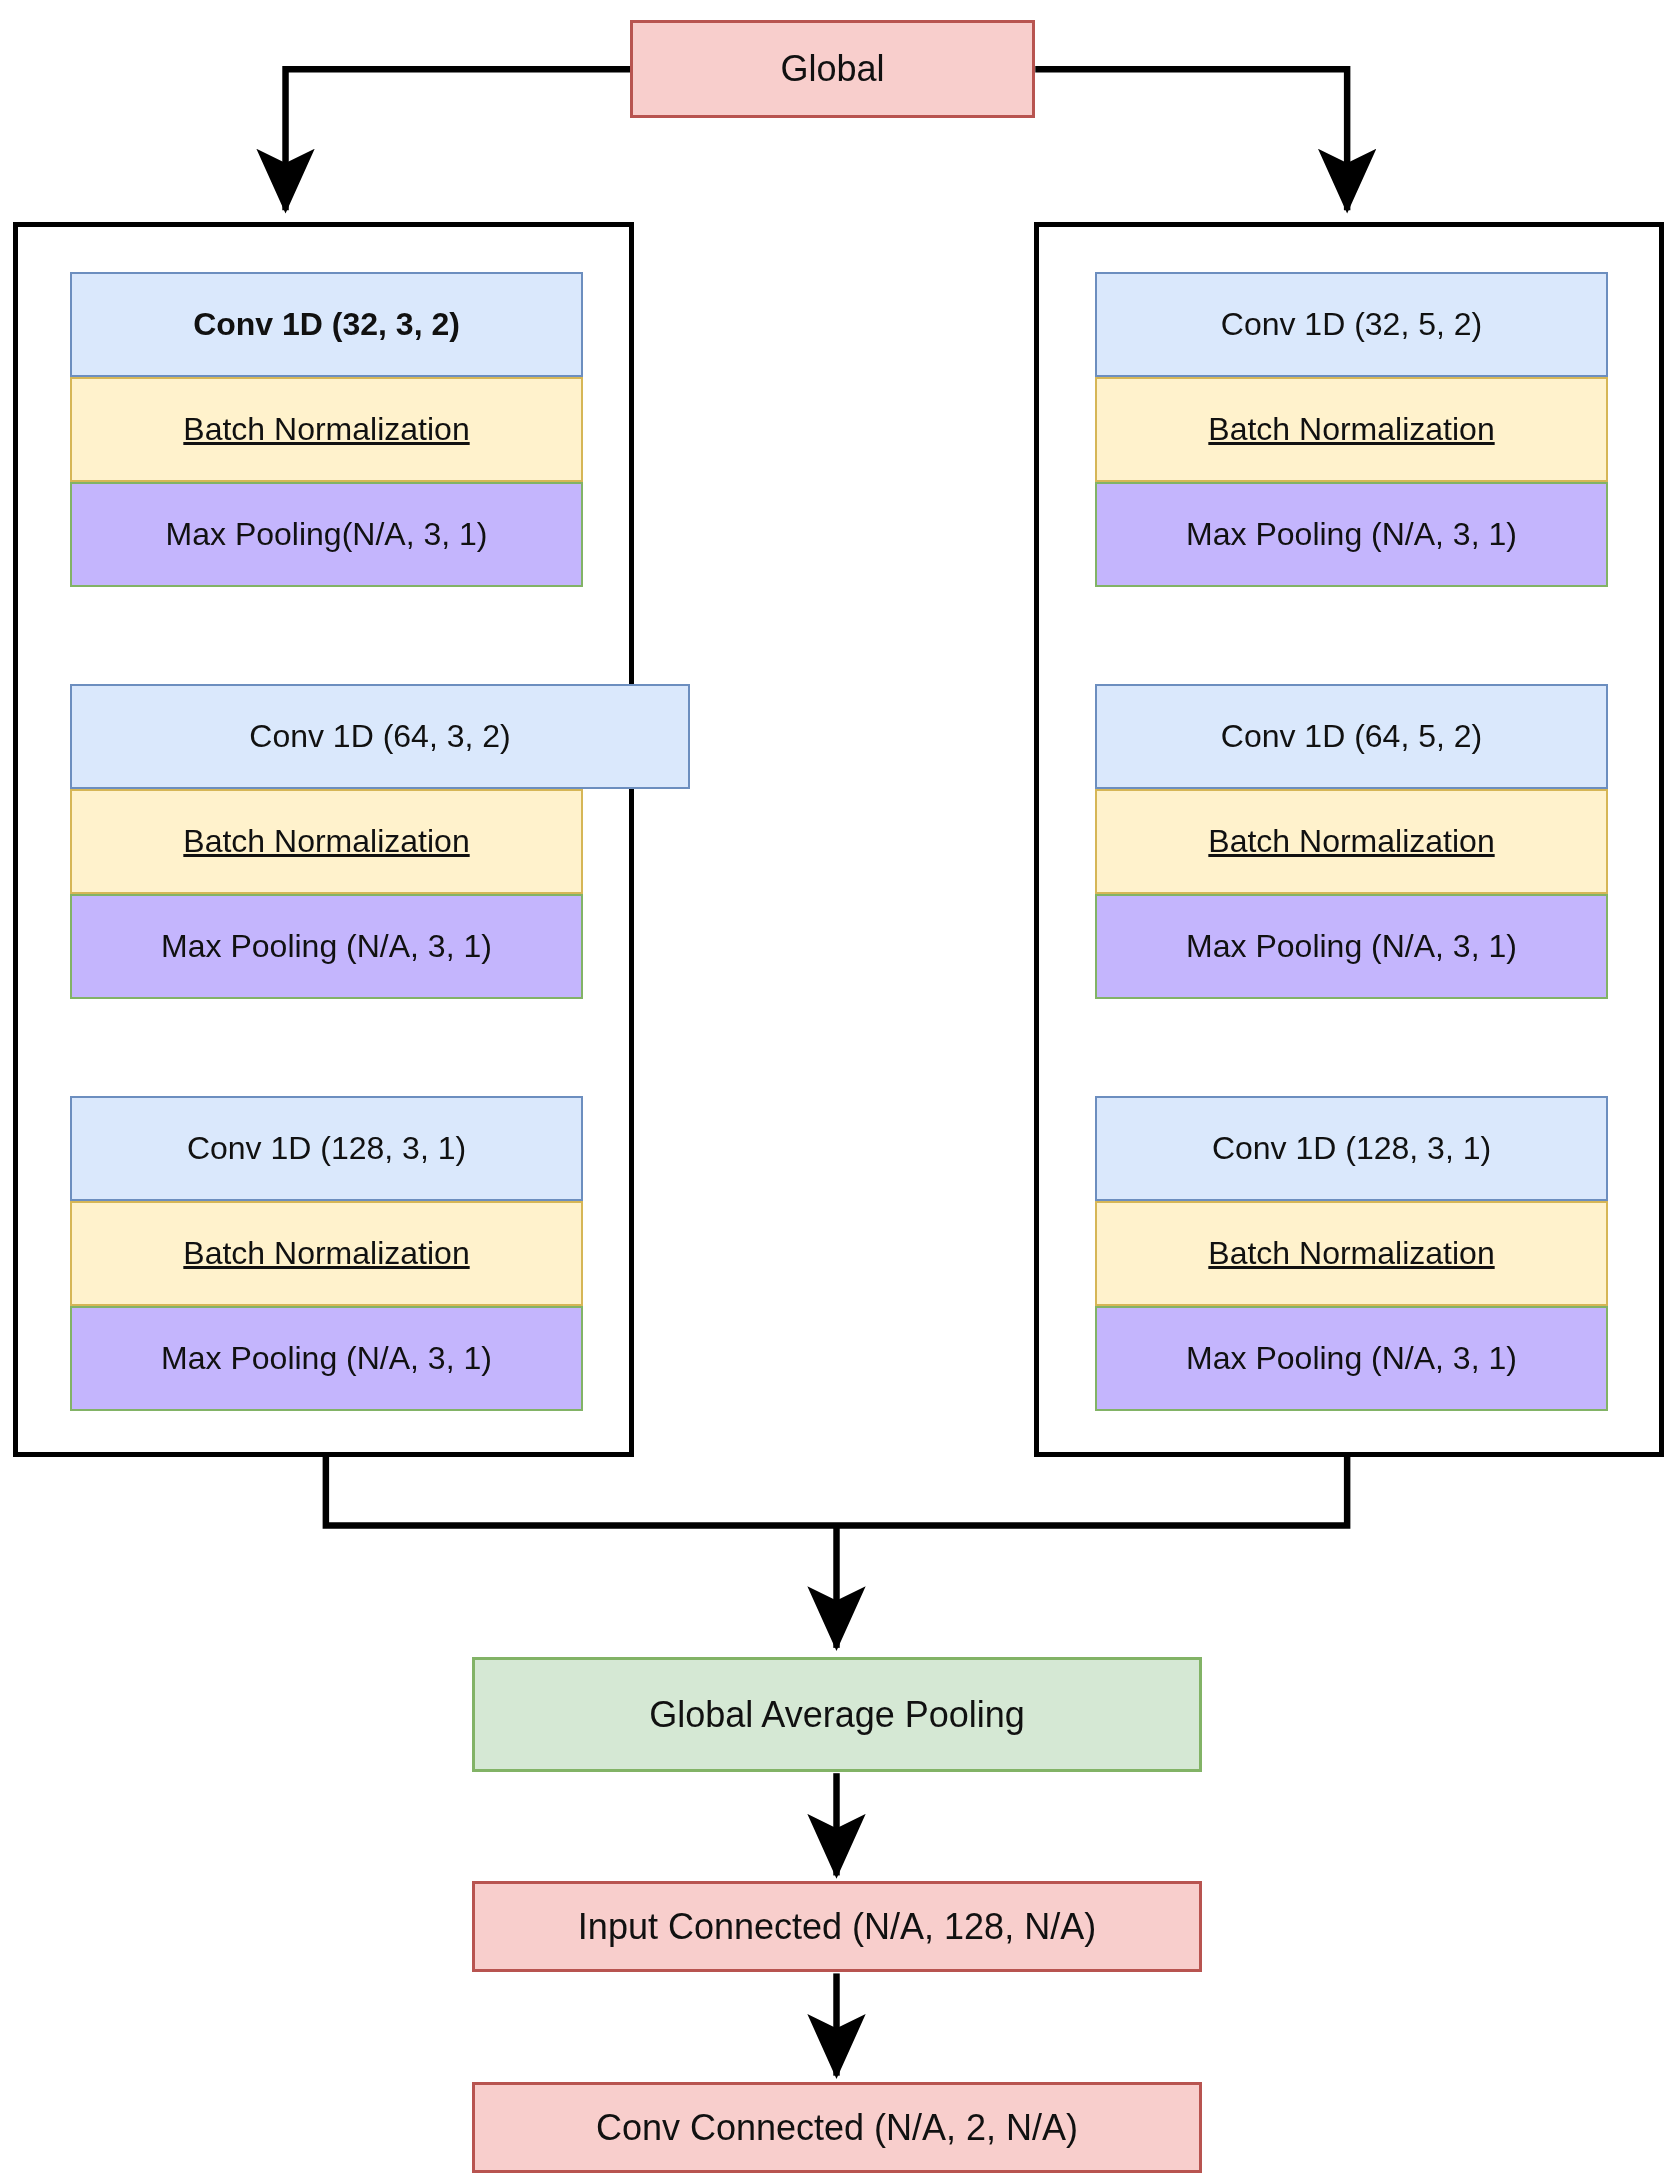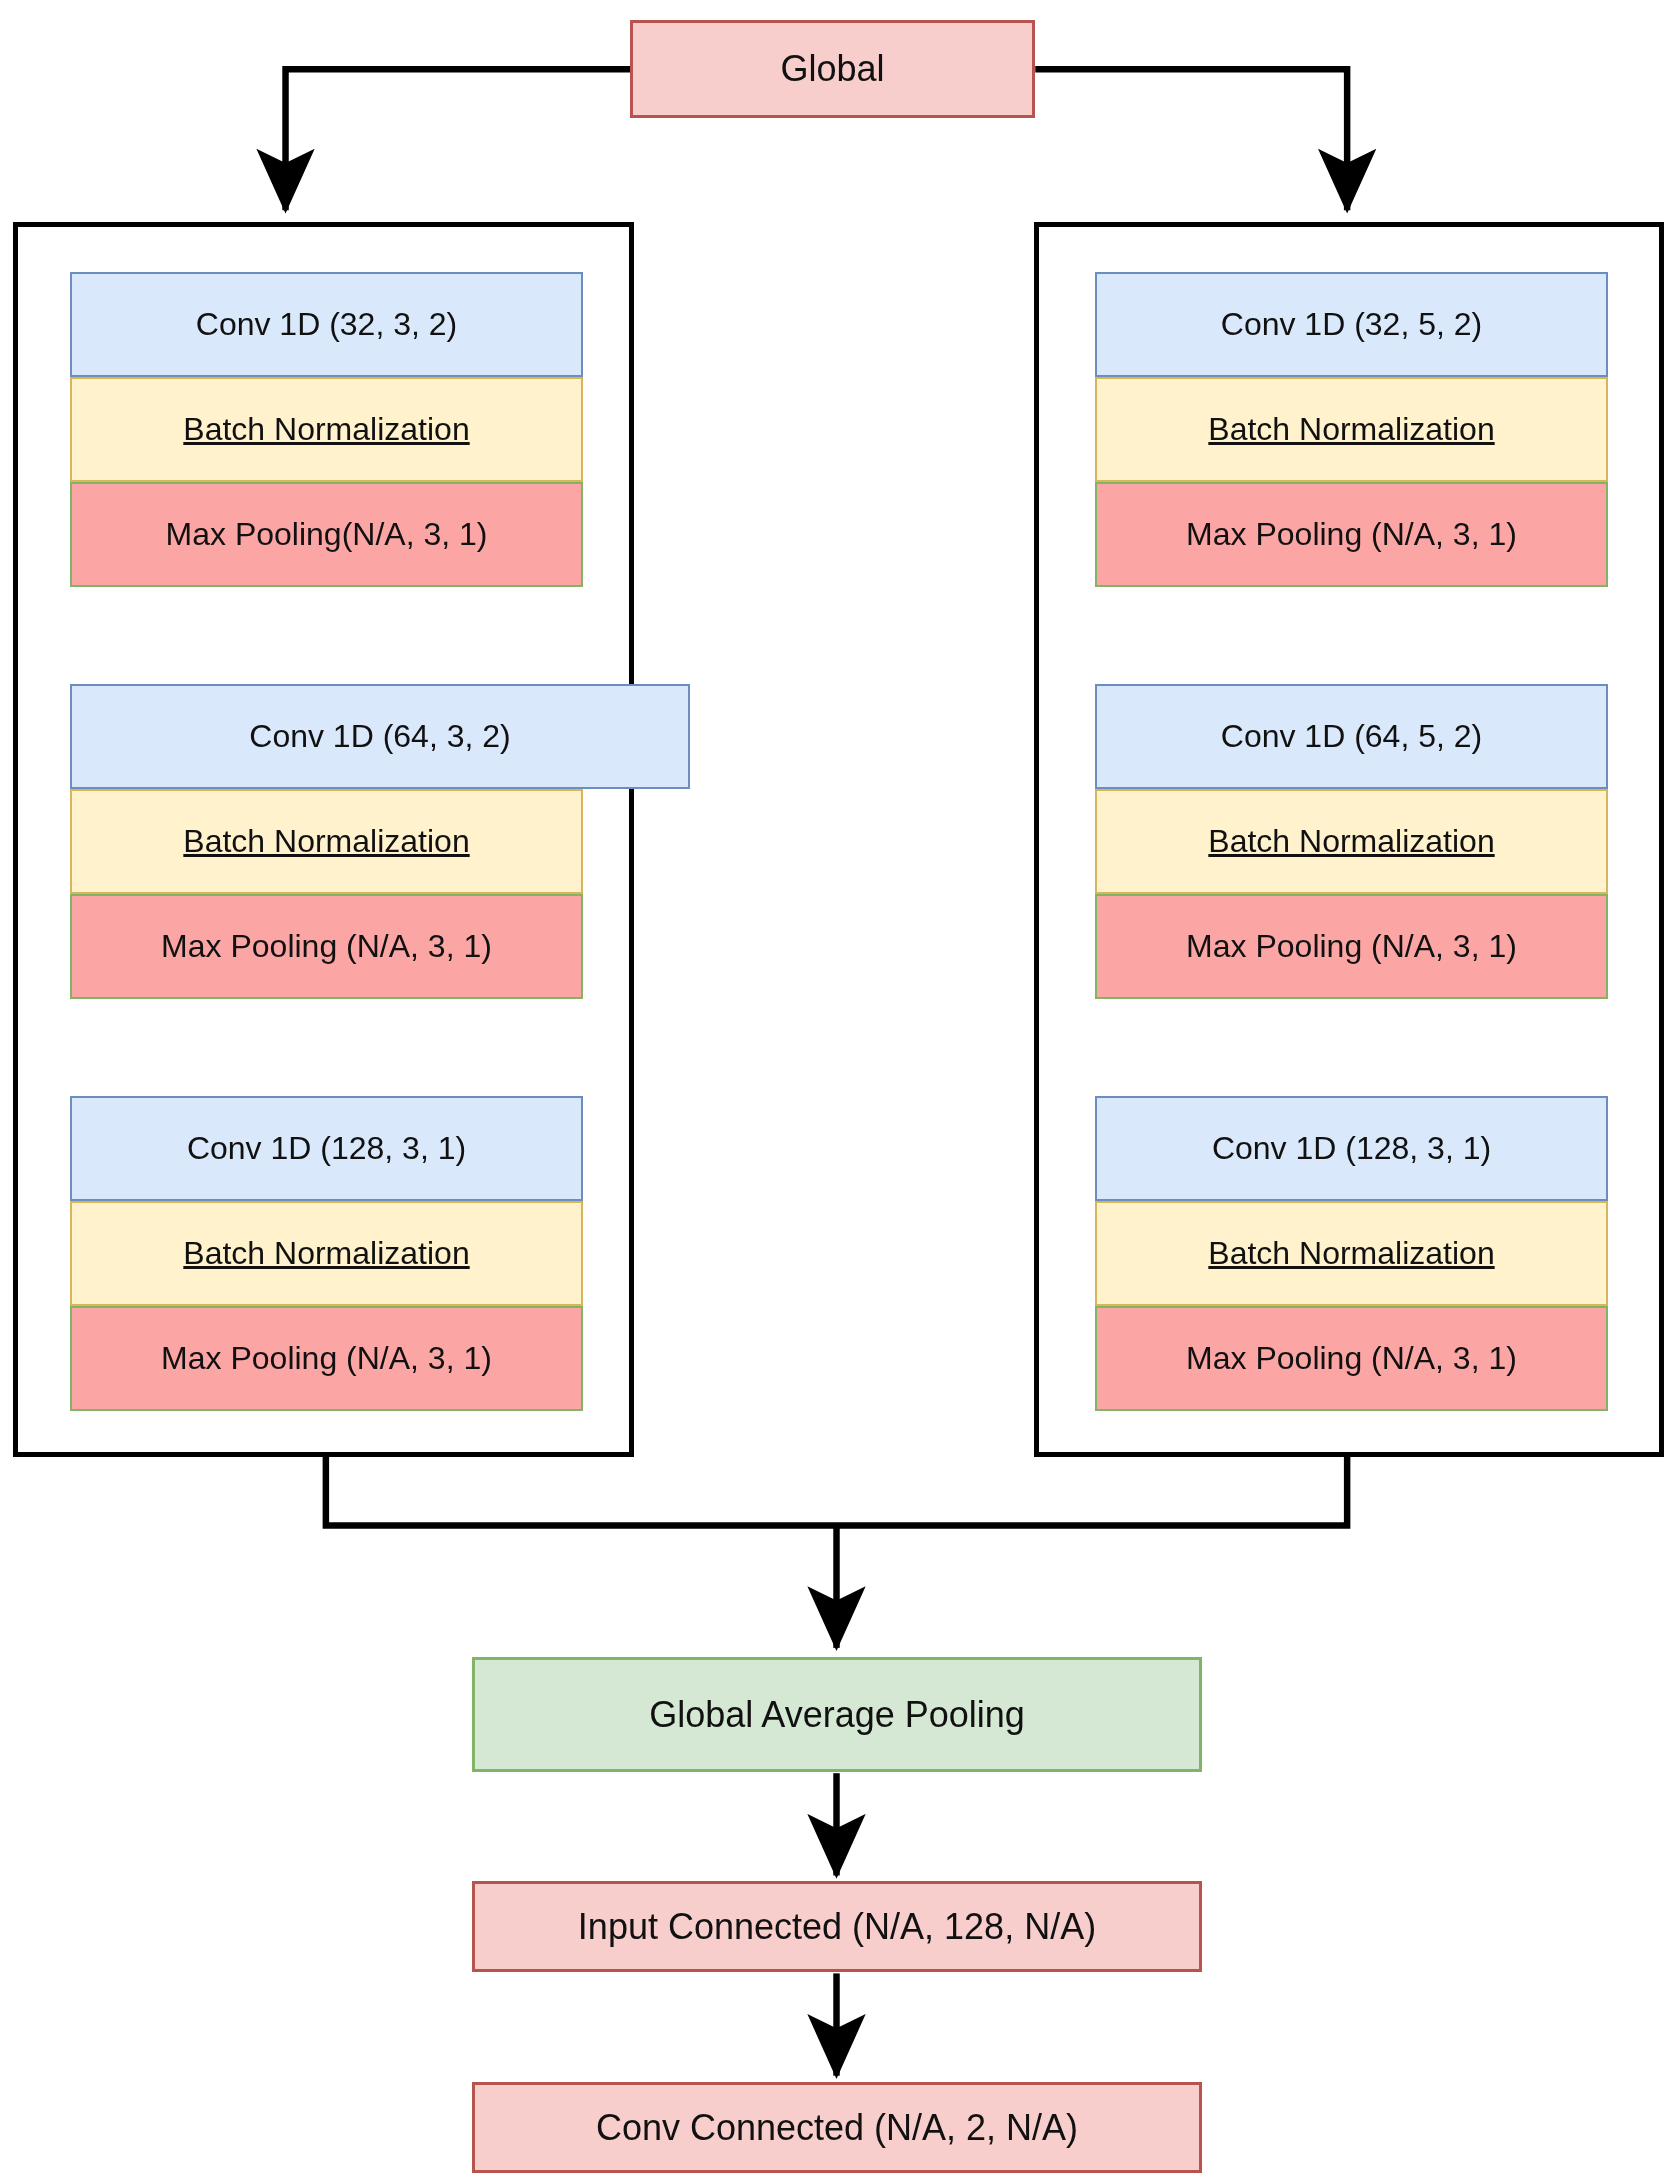--- a/index.html
+++ b/index.html
@@ -45,21 +45,21 @@
   .theme-conv {
     background: #dae8fc;
     border: 2.9px solid #6c8ebf;
   }
   .theme-bn {
     background: #fff2cc;
     border: 2.9px solid #d6b656;
     text-decoration: underline;
   }
   .theme-pool {
-    background: #fca5a5;
+    background: #c4b5fd;
     border: 2.9px solid #82b366;
   }
   .theme-red {
     background: #f8cecc;
     border: 3.6px solid #b85450;
   }
   .theme-green {
     background: #d5e8d4;
     border: 3.6px solid #82b366;
   }
@@ -90,21 +90,21 @@
 
     <path d="M1161,2462 L1161,2604" stroke="#000000" stroke-width="9" fill="none" marker-end="url(#arrowhead)"></path>
 
     <path d="M1161,2740 L1161,2882" stroke="#000000" stroke-width="9" fill="none" marker-end="url(#arrowhead)"></path>
   </svg>
 
   <div class="node theme-red fs-big" style="left:630px; top:20px; width:405px; height:98px;">Global</div>
 
   <div class="branch-container" style="left:13px; top:222px; width:621px; height:1235px;">
 
-    <div class="node theme-conv fs-layer" style="left:52px; top:45px; width:513px; height:105px;">Conv 1D (32, 3, 2)</div>
+    <div class="node theme-conv fs-layer" style="left:52px; top:45px; width:513px; height:105px;font-weight:bold;">Conv 1D (32, 3, 2)</div>
     <div class="node theme-bn fs-layer" style="left:52px; top:150px; width:513px; height:105px;">Batch Normalization</div>
     <div class="node theme-pool fs-layer" style="left:52px; top:255px; width:513px; height:105px;">Max Pooling(N/A, 3, 1)</div>
 
     <div class="node theme-conv fs-layer" style="left:52px; top:457px; width:620px; height:105px;">Conv 1D (64, 3, 2)</div>
     <div class="node theme-bn fs-layer" style="left:52px; top:562px; width:513px; height:105px;">Batch Normalization</div>
     <div class="node theme-pool fs-layer" style="left:52px; top:667px; width:513px; height:105px;">Max Pooling (N/A, 3, 1)</div>
 
     <div class="node theme-conv fs-layer" style="left:52px; top:869px; width:513px; height:105px;">Conv 1D (128, 3, 1)</div>
     <div class="node theme-bn fs-layer" style="left:52px; top:974px; width:513px; height:105px;">Batch Normalization</div>
     <div class="node theme-pool fs-layer" style="left:52px; top:1079px; width:513px; height:105px;">Max Pooling (N/A, 3, 1)</div>

